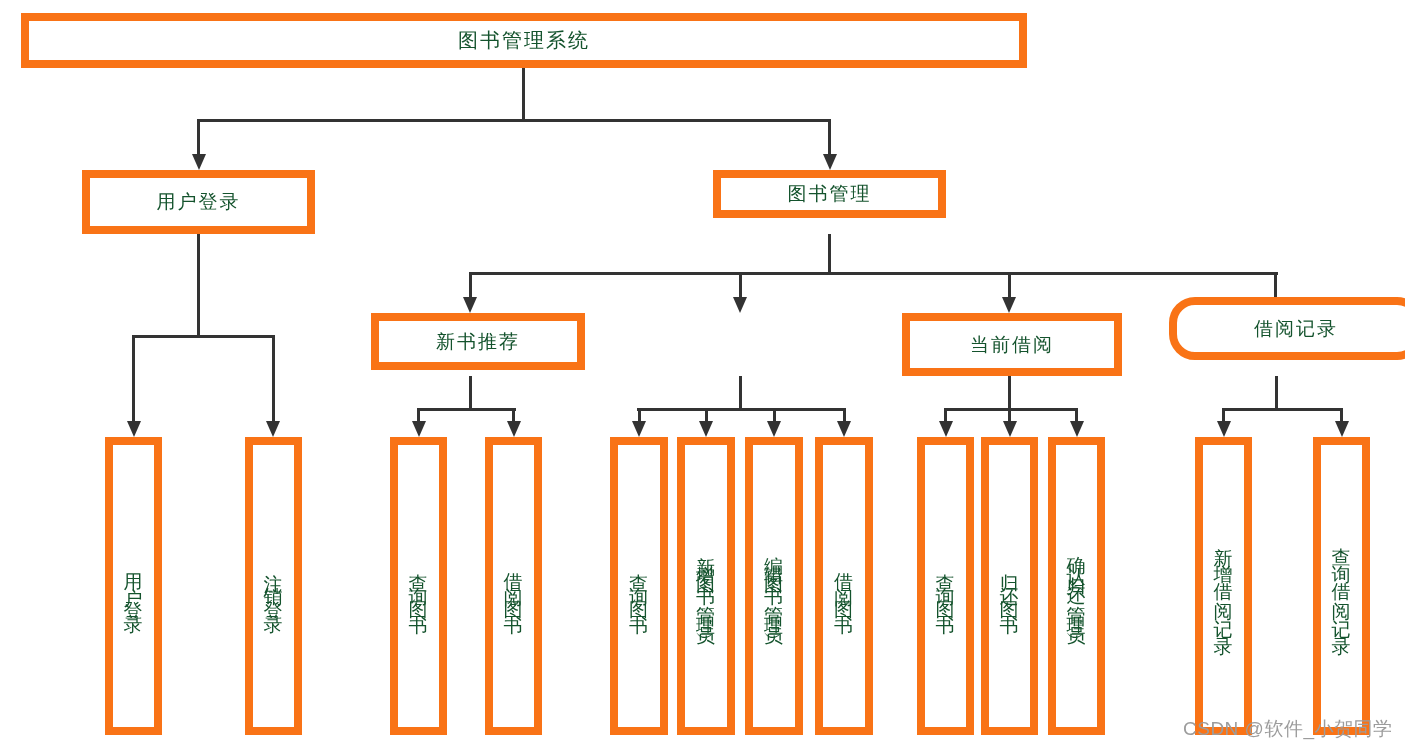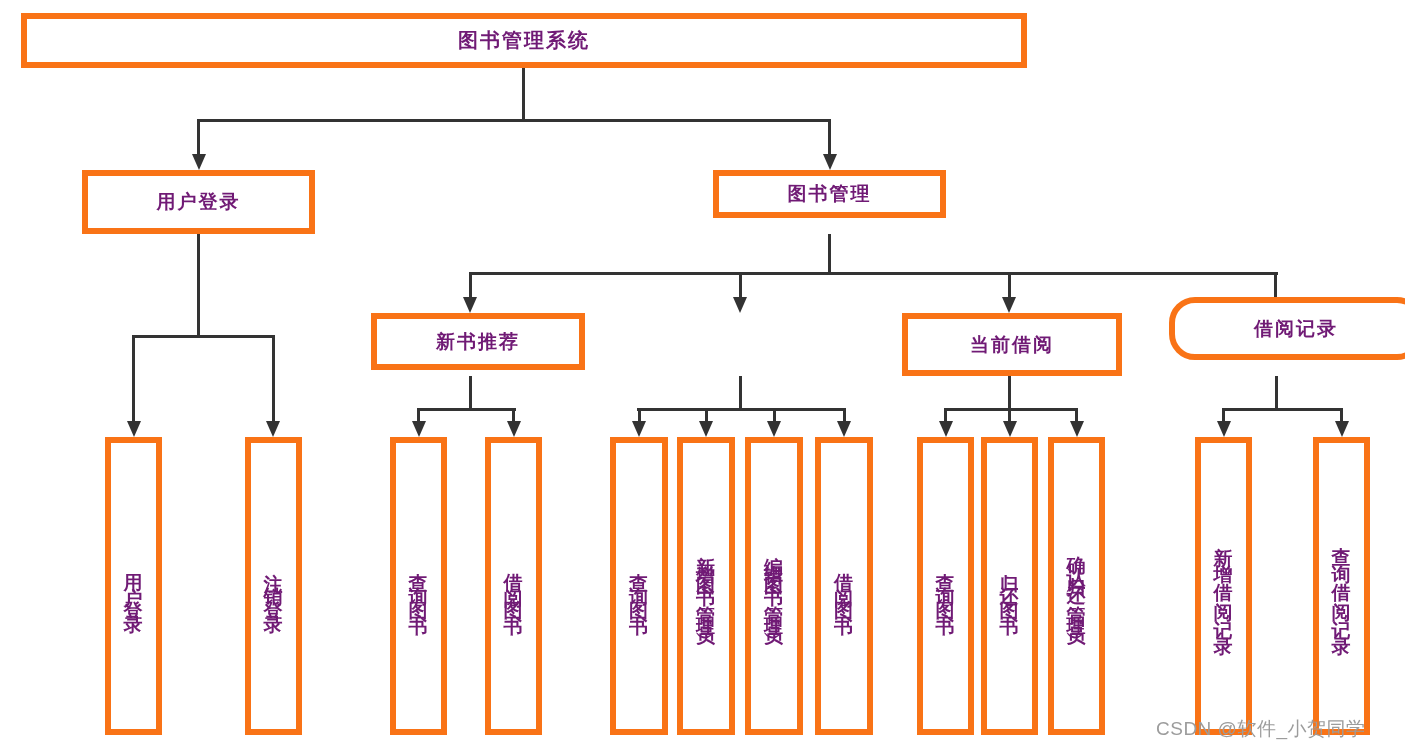--- a/index.html
+++ b/index.html
@@ -7,28 +7,27 @@
     position: relative;
     width: 1405px;
     height: 747px;
     background: #ffffff;
     font-family: "Liberation Sans", sans-serif;
     overflow: hidden;
   }
   .box {
     position: absolute;
     background: #ffffff;
-    border: 6px solid #f97316;
+    border: 8px solid #f97316;
     box-sizing: border-box;
     display: flex;
     align-items: center;
     justify-content: center;
-    color: #701a75;
+    color: #14532d;
     z-index: 2;
-    font-weight: bold;
   }
   .box.h { font-size: 19px; letter-spacing: 2px; white-space: nowrap; }
   .box.root-size { font-size: 20px; }
   .box.v {
     writing-mode: vertical-rl;
     text-orientation: mixed;
     font-size: 19px;
     line-height: 1;
   }
   .sp-lg { letter-spacing: 14px; }
@@ -38,21 +37,21 @@
   .ahead {
     position: absolute;
     width: 0; height: 0;
     border-left: 7px solid transparent;
     border-right: 7px solid transparent;
     border-top: 16px solid #333333;
     z-index: 1;
   }
   .watermark {
     position: absolute;
-    left: 1156px;
+    left: 1183px;
     top: 716px;
     font-size: 19px;
     color: #9c9c9c;
     letter-spacing: 0.5px;
     white-space: nowrap;
     z-index: 5;
   }
 </style>
 </head>
 <body>

